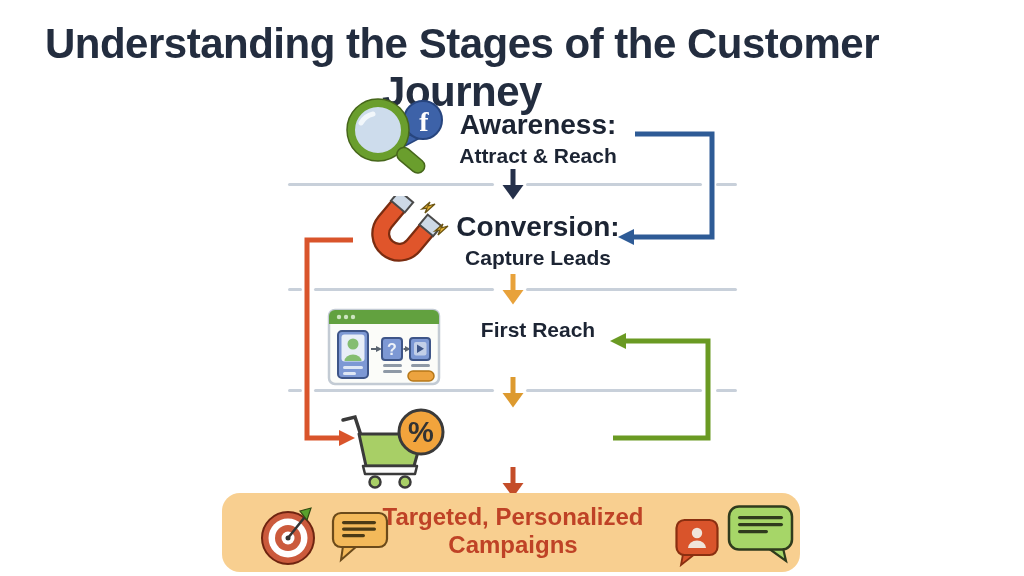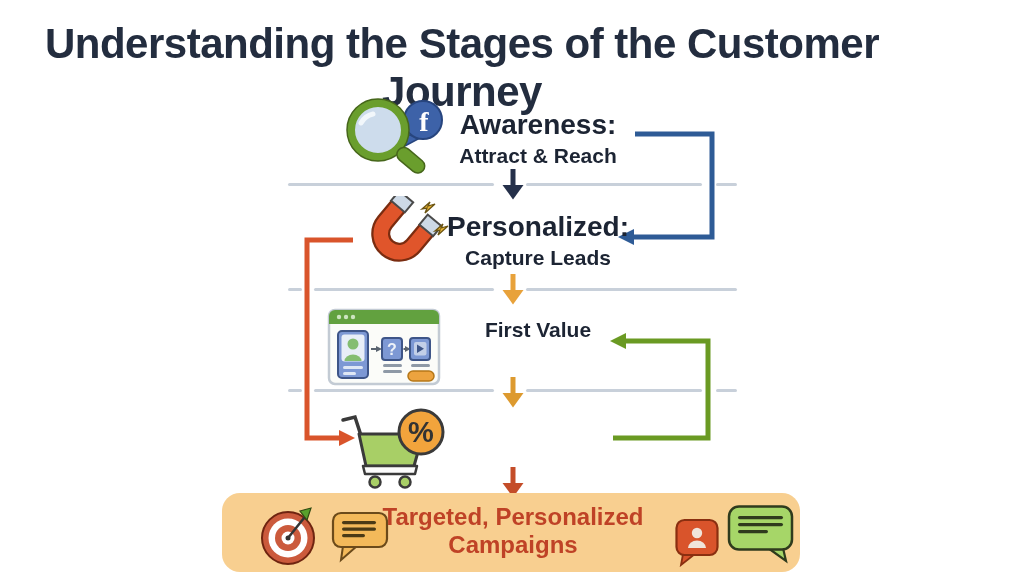--- a/index.html
+++ b/index.html
@@ -72,21 +72,21 @@
         <path d="M39 10 L39 36 A18.5 18.5 0 0 0 76 36 L76 10" fill="none" stroke="#7a2c10" stroke-width="19" stroke-linecap="butt"></path>
         <path d="M39 10 L39 36 A18.5 18.5 0 0 0 76 36 L76 10" fill="none" stroke="#e0552b" stroke-width="14.5" stroke-linecap="butt"></path>
         <rect x="30" y="3" width="18" height="13" fill="#cdd9e6" stroke="#4a4a4a" stroke-width="2"></rect>
         <rect x="67" y="3" width="18" height="13" fill="#cdd9e6" stroke="#4a4a4a" stroke-width="2"></rect>
       </g>
       <polygon points="84,13 92,6 90,10 97,8 87,17 89,12" fill="#ecb633" stroke="#6b5413" stroke-width="1.3"></polygon>
       <polygon points="97,35 105,28 103,32 110,30 100,39 102,34" fill="#ecb633" stroke="#6b5413" stroke-width="1.3"></polygon>
     </svg>
   </div>
   <div class="stage-text" style="top:212px;">
-    <div class="stage-name">Personalized:</div>
+    <div class="stage-name">Conversion:</div>
     <div class="stage-sub">Capture Leads</div>
   </div>
 
   <div class="icon-abs" style="left:295px;top:228px;">
     <svg width="72" height="224" viewBox="0 0 72 224">
       <path d="M58 12 H12 V210 H44" fill="none" stroke="#d9542b" stroke-width="5"></path>
       <polygon points="44,202 44,218 60,210" fill="#d9542b"></polygon>
     </svg>
   </div>
 
@@ -122,21 +122,21 @@
       <path d="M77.5 45 h2" stroke="#5a6470" stroke-width="2"></path>
       <polygon points="79,42 84.5,45 79,48" fill="#5a6470"></polygon>
       <rect x="84" y="34" width="20" height="22" rx="3" fill="#7d98d4" stroke="#3e5588" stroke-width="2"></rect>
       <rect x="88" y="38" width="12.5" height="13.5" rx="2" fill="#c3cfe8"></rect>
       <polygon points="91,40.5 98,44.8 91,49" fill="#3e5588"></polygon>
       <rect x="85" y="60" width="19" height="3" rx="1.5" fill="#8e99a6"></rect>
       <rect x="82" y="67" width="26" height="10" rx="5" fill="#eca33f" stroke="#b57718" stroke-width="1.5"></rect>
     </svg>
   </div>
   <div class="stage-text" style="top:314px;">
-    <div class="stage-sub">First Value</div>
+    <div class="stage-sub">First Reach</div>
   </div>
 
   <div class="icon-abs" style="left:598px;top:328px;">
     <svg width="122" height="118" viewBox="0 0 122 118">
       <path d="M28 13 H110 V110 H15" fill="none" stroke="#6a9a23" stroke-width="5"></path>
       <polygon points="28,5 28,21 12,13" fill="#6a9a23"></polygon>
     </svg>
   </div>
 
   <div class="divider" style="left:288px;top:389px;width:14px;"></div>

